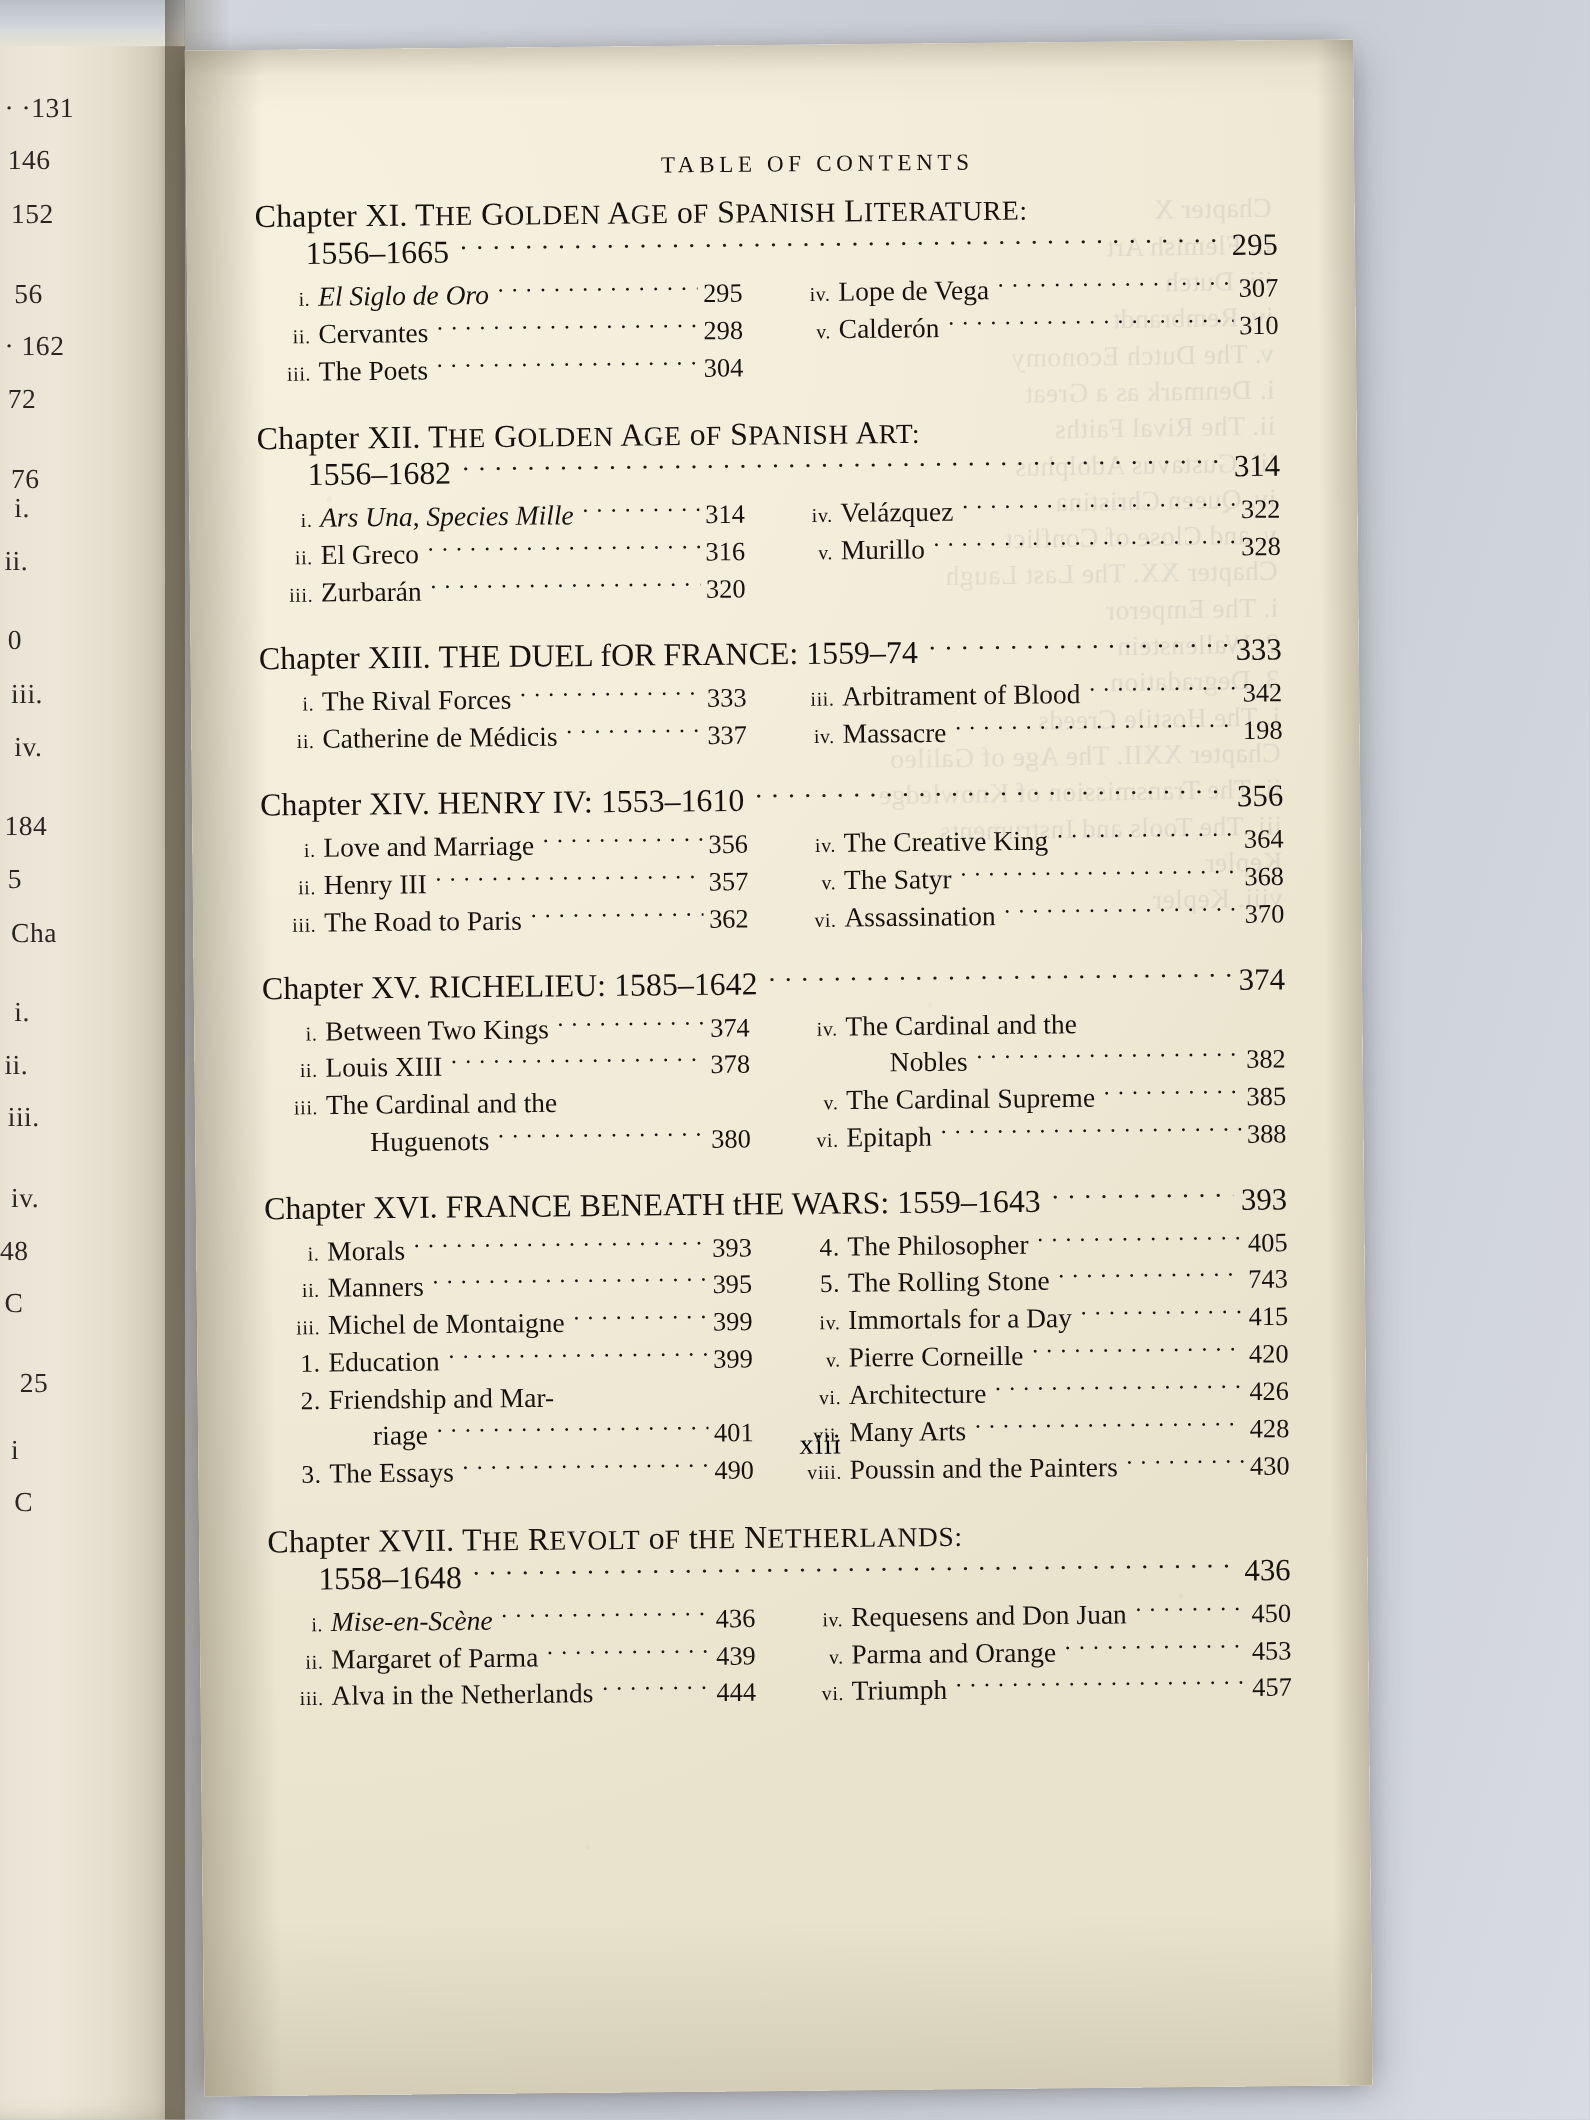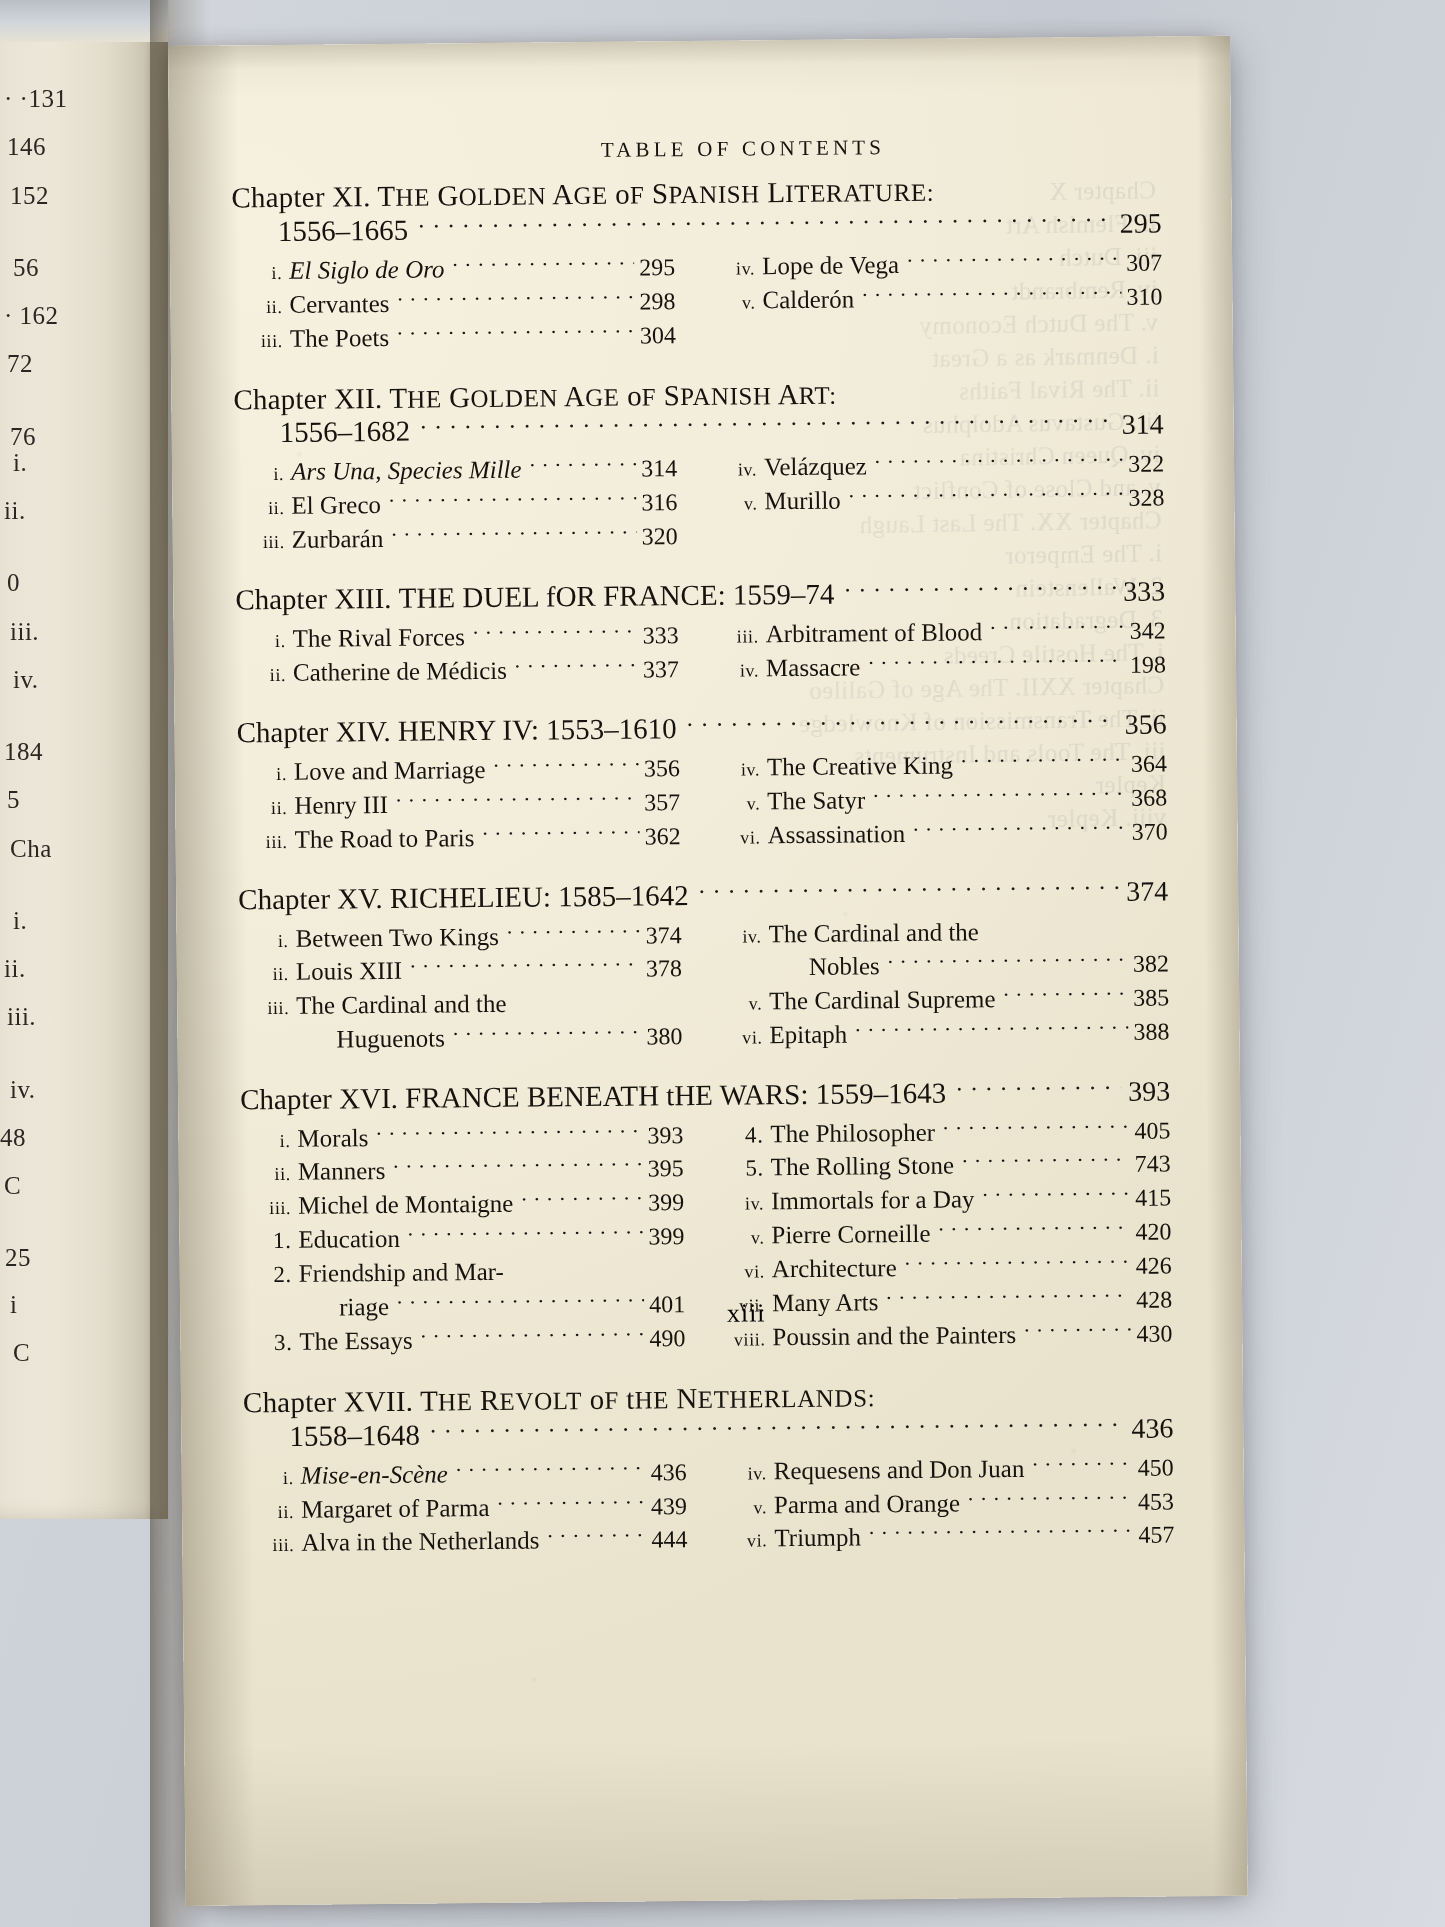--- a/index.html
+++ b/index.html
@@ -12,21 +12,21 @@
   }
   
   .backdrop{
     position:absolute;inset:0;
     background:
       linear-gradient(105deg,#d5d8de 0%,#ced2d9 22%,#c6cad2 55%,#cfd3da 78%,#d8dbe1 100%);
   }
   
   .left-page{
     position:absolute;
-    left:0;top:0;width:168px;height:1519px;
+    left:0;top:0;width:168px;height:1927px;
     background:
       linear-gradient(90deg,#e8e3d4 0%,#ece7d8 30%,#e3ddcd 62%,#cfc8b6 86%,#a79f8c 100%);
     box-shadow:inset -14px 0 26px -10px rgba(90,80,60,.55);
   }
   .left-page-top-edge{
     position:absolute;left:0;top:0;width:168px;height:42px;
     background:linear-gradient(180deg,#b9bfc6 0%,#d2d6db 55%,#e6e2d4 100%);
   }
   .left-col{
     position:absolute;left:0;top:86px;width:150px;
@@ -211,21 +211,21 @@
       <div style="margin-bottom:46px;padding-left:13px">iv.</div>
       <div style="margin-bottom:22px;padding-left:4px">184</div>
       <div style="margin-bottom:22px;padding-left:7px">5</div>
       <div style="margin-bottom:46px;padding-left:10px">Cha</div>
       <div style="margin-bottom:22px;padding-left:13px">i.</div>
       <div style="margin-bottom:22px;padding-left:4px">ii.</div>
       <div style="margin-bottom:46px;padding-left:7px">iii.</div>
       <div style="margin-bottom:22px;padding-left:10px">iv.</div>
       <div style="margin-bottom:22px;">48</div>
       <div style="margin-bottom:46px;padding-left:4px">C</div>
-      <div style="margin-bottom:20px;padding-left:5px">25</div>
+      <div style="margin-bottom:34px;padding-left:18px">25</div>
       <div style="margin-bottom:22px;padding-left:10px">i</div>
       <div style="margin-bottom:46px;padding-left:13px">C</div>
     </div>
 </div>
 
 <div class="gutter"></div>
 
 <div class="right-page">
   <div class="ghost" id="ghost">
       <div>Chapter X</div>

